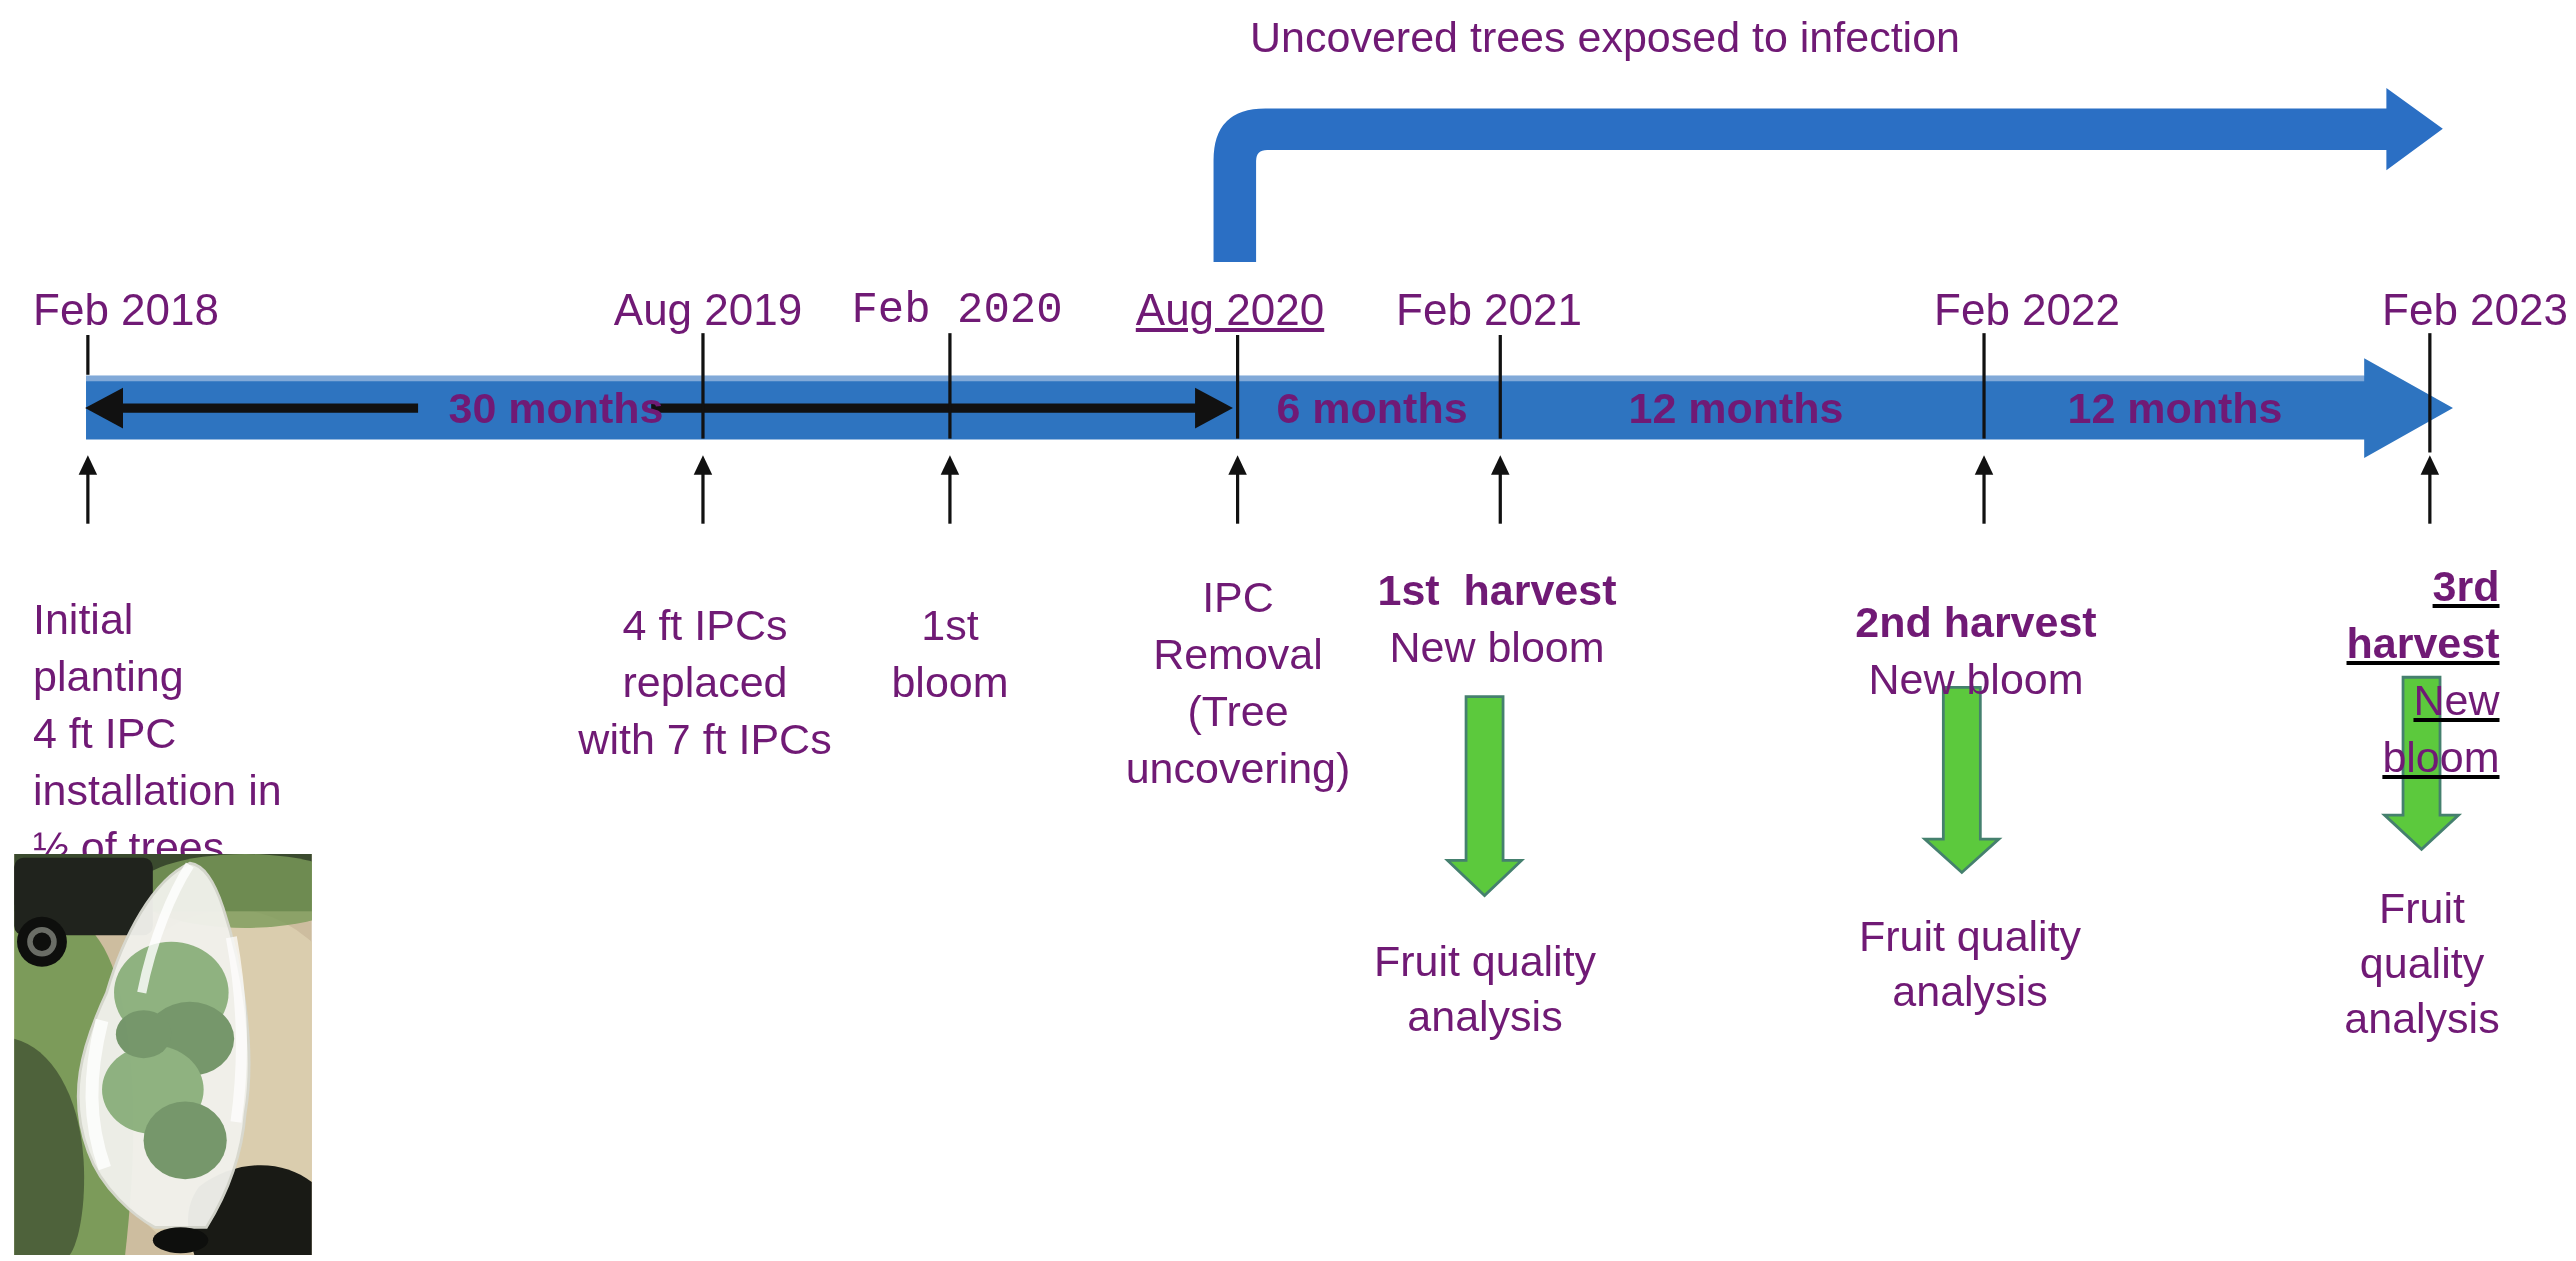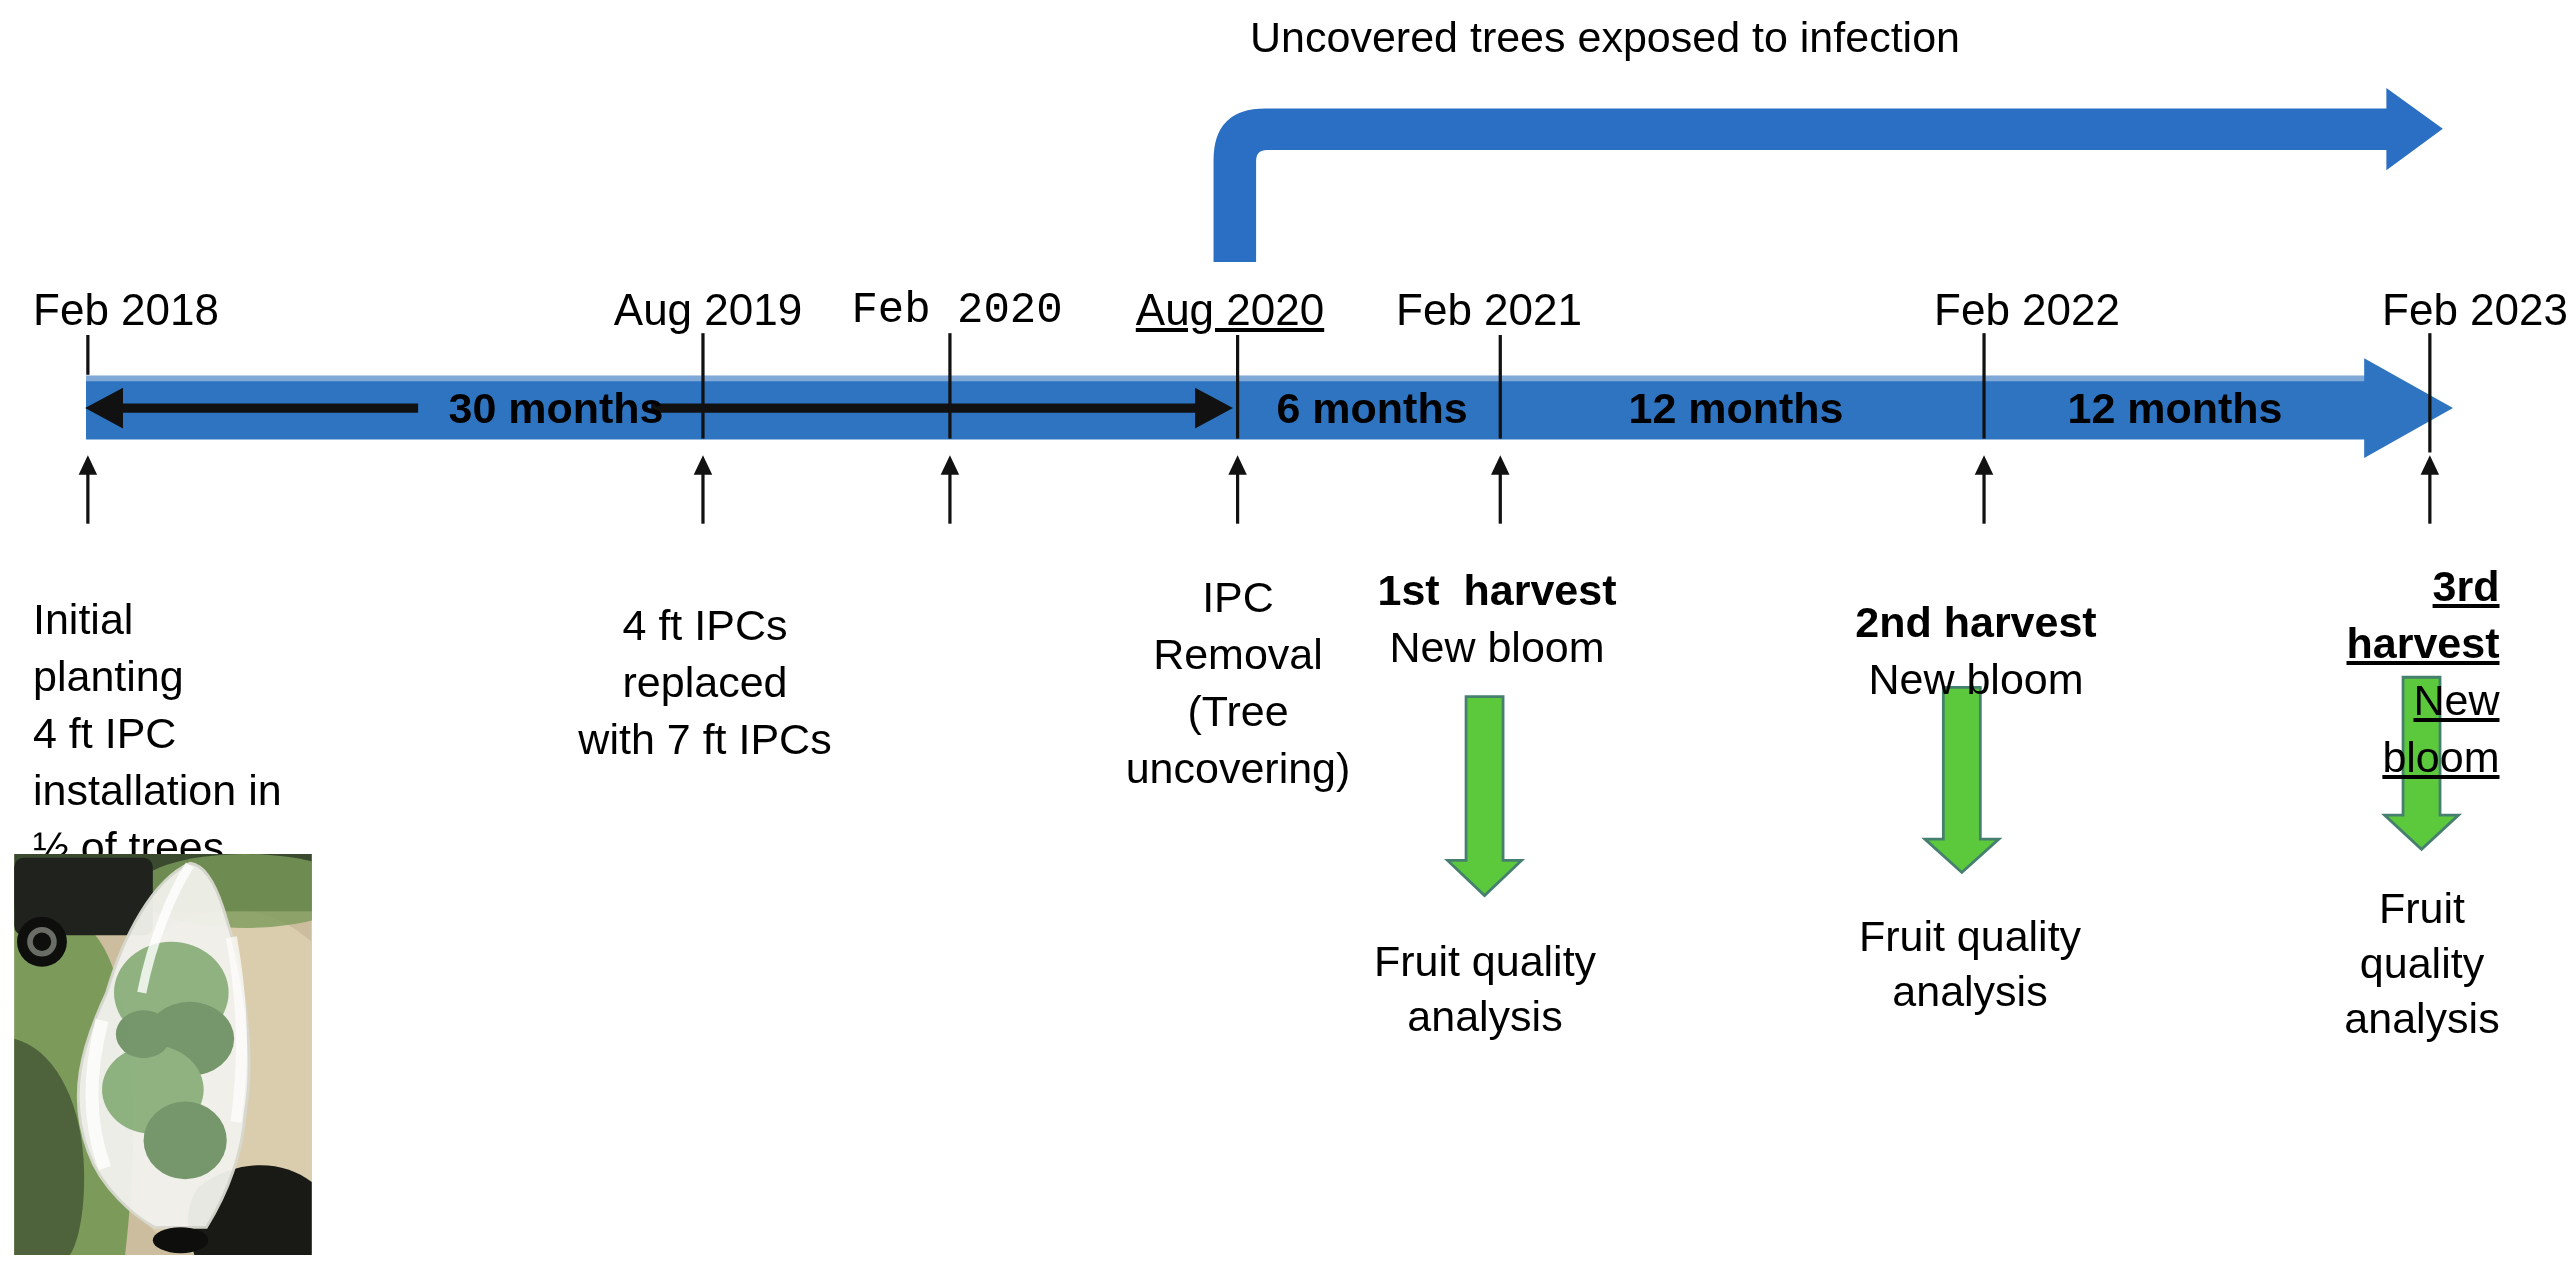--- a/index.html
+++ b/index.html
@@ -1,19 +1,19 @@
 <!DOCTYPE html>
 <html style="font-size:15px"><head>
 <meta charset="utf-8">
 <style>
   html,body{margin:0;padding:0;background:#ffffff;}
   .canvas{position:relative;width:2576px;height:1262px;background:#ffffff;overflow:hidden;
           font-family:"Liberation Sans",sans-serif;color:#000;}
   .abs{position:absolute;}
-  .txt{white-space:pre-line;color:#000000;}
+  .txt{white-space:pre-line;color:#701a75;}
   .ctr{transform:translateX(-50%);text-align:center;}
   .title{font-size:43px;line-height:48px;}
   .date{font-size:44px;line-height:48px;white-space:nowrap;}
   .dur{font-size:43px;font-weight:700;line-height:46px;white-space:nowrap;transform:translate(-50%,-50%);}
   .evt{font-size:43px;line-height:57px;}
   .bold{font-weight:700;}
   .fq{font-size:43px;line-height:55px;}
   svg{display:block;}
   .vector-layer{position:absolute;left:0;top:0;}
   .photo{position:absolute;left:14px;top:854px;width:298px;height:401px;overflow:hidden;}
@@ -103,20 +103,22 @@
   <div class="abs txt evt" style="left:33px;top:567px;width:314px;margin-top:24px;">Initial
 planting
 4 ft IPC
 installation in
 ½ of trees.</div>
 
   <div class="abs txt evt ctr" style="left:705px;top:597px;">4 ft IPCs
 replaced
 with 7 ft IPCs</div>
 
+  <div class="abs txt evt ctr" style="left:950px;top:597px;">1st
+bloom</div>
 
   <div class="abs txt evt ctr" style="left:1238px;top:569px;">IPC
 Removal
 (Tree
 uncovering)</div>
 
   <div class="abs" style="left:1497px;top:562px;transform:translateX(-50%);text-align:center;">
     <div class="txt evt bold">1st&nbsp; harvest</div>
     <div class="txt evt">New bloom</div>
   </div>

